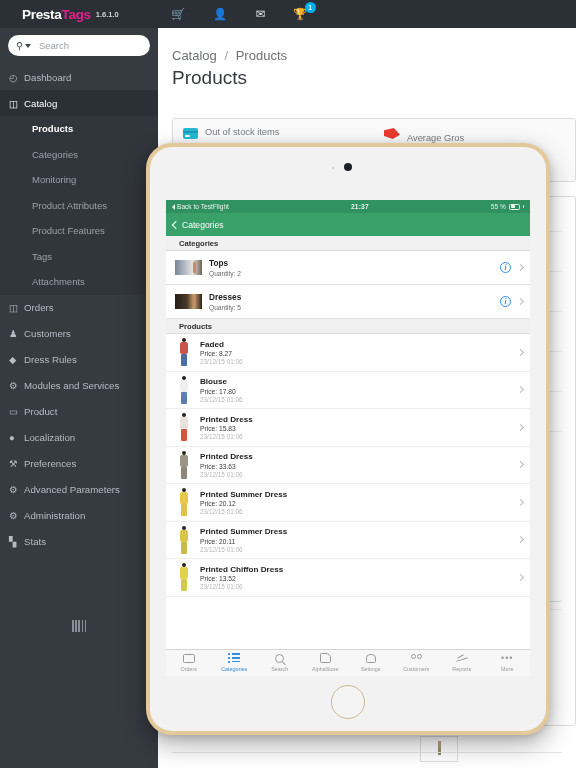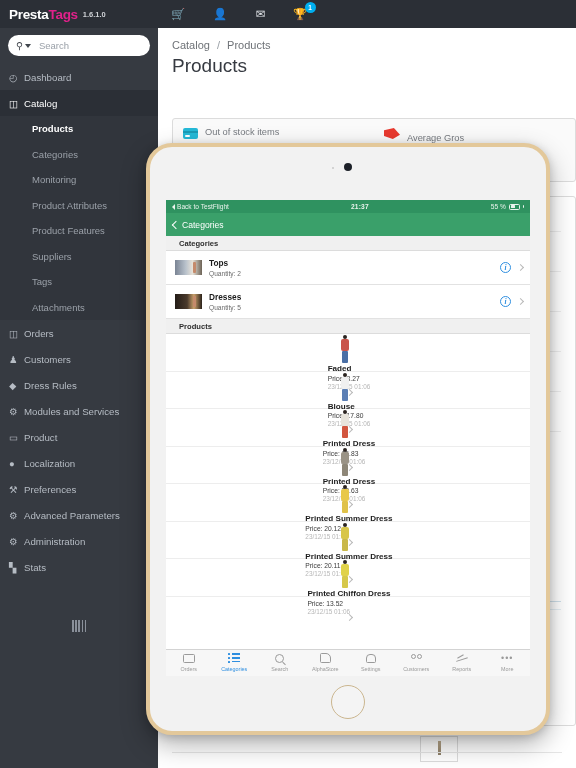--- a/index.html
+++ b/index.html
@@ -11,21 +11,21 @@
   .page { position: relative; width: 576px; height: 768px; }
 
   
   .sidebar {
     position: absolute; left: 0; top: 0;
     width: 158px; height: 768px;
     background: #363a41;
   }
   .brand {
     height: 28px; display: flex; align-items: center;
-    padding-left: 9px; background: #2b2f36; text-align: right;
+    padding-left: 22px; background: #2b2f36; text-align: right;
   }
   .brand-presta { color: #fff; font-size: 13.5px; font-weight: bold; letter-spacing: -.3px; }
   .brand-shop { color: #e0218a; font-size: 13.5px; font-weight: bold; letter-spacing: -.3px; }
   .brand-ver { color: #cfd2d6; font-size: 7.5px; font-weight: bold; margin-left: 5px; }
 
   .search-wrap { padding: 7px 8px 8px 8px; background: #363a41; }
   .search-box {
     height: 21px; background: #fff; border-radius: 11px;
     display: flex; align-items: center; padding: 0 8px;
   }
@@ -65,21 +65,21 @@
     height: 28px; background: #2b2f36;
     display: flex; align-items: center; padding-left: 13px; gap: 28px;
   }
   .topbar-ic { position: relative; color: #dfe2e6; font-size: 11.5px; }
   .badge {
     position: absolute; top: -5px; right: -8px;
     background: #00aff0; color: #fff; font-size: 6.5px; font-weight: bold;
     width: 11px; height: 11px; border-radius: 50%;
     display: flex; align-items: center; justify-content: center;
   }
-  .crumbs { padding: 11px 0 0 14px; font-size: 11px; color: #6e7277; }
+  .crumbs { padding: 20px 0 0 14px; font-size: 13px; color: #6e7277; }
   .crumbs .sep { margin: 0 4px; color: #9aa0a6; }
   .ptitle { padding: 4px 0 0 14px; font-size: 19px; color: #363a41; font-weight: normal; }
 
   .kpi-strip {
     position: absolute; left: 14px; top: 118px;
     width: 404px; height: 64px;
     background: #fafafa; border: 1px solid #dcdcdc; border-radius: 3px;
     display: flex;
   }
   .kpi { flex: 1; padding: 8px 0 0 10px; display: flex; gap: 7px; }
@@ -207,21 +207,21 @@
     color: #2f8fe0; font-size: 7.5px; font-style: italic; font-weight: bold;
     display: flex; align-items: center; justify-content: center; font-family: "Liberation Serif", serif;
     margin-right: 7px;
   }
   .chev-r {
     width: 5px; height: 5px; border-top: 1.2px solid #b9b9b9; border-right: 1.2px solid #b9b9b9;
     transform: rotate(45deg); flex: none;
   }
   .prod-row {
     height: 37.5px; display: flex; align-items: center; padding: 0 7px 0 9px;
-    border-bottom: .5px solid #ededed; background: #fff; flex-direction: column;
+    border-bottom: .5px solid #ededed; background: #fff;
   }
   .prod-thumb { width: 17px; height: 30px; flex: none; margin-right: 8px; position: relative; }
   .prod-thumb .head { position: absolute; left: 50%; top: 1px; margin-left: -2px; width: 4px; height: 4px; border-radius: 50%; background: #2b2420; }
   .prod-thumb .body { position: absolute; left: 50%; top: 5px; margin-left: -4px; width: 8px; height: 12px; border-radius: 2px; }
   .prod-thumb .legs { position: absolute; left: 50%; top: 17px; margin-left: -3px; width: 6px; height: 12px; background: #d8c3b3; border-radius: 1px; }
   .prod-name { font-size: 8.1px; font-weight: bold; color: #1c1c1c; }
   .prod-price { font-size: 6.7px; color: #3a3a3a; margin-top: 1.5px; }
   .prod-date { font-size: 6.4px; color: #b6b6b6; margin-top: 1px; }
 
   .tabbar {
@@ -282,21 +282,20 @@
       <span class="ic">◫</span>
       <span>Catalog</span>
     </div>
 
     <div class="subnav">
       <div class="sub-item active">Products</div>
       <div class="sub-item">Categories</div>
       <div class="sub-item">Monitoring</div>
       <div class="sub-item">Product Attributes</div>
       <div class="sub-item">Product Features</div>
-      <div class="sub-item">Suppliers</div>
       <div class="sub-item">Tags</div>
       <div class="sub-item">Attachments</div>
     </div>
 
     <div class="nav-item">
       <span class="ic">◫</span>
       <span>Orders</span>
     </div>
     <div class="nav-item">
       <span class="ic">♟</span>

